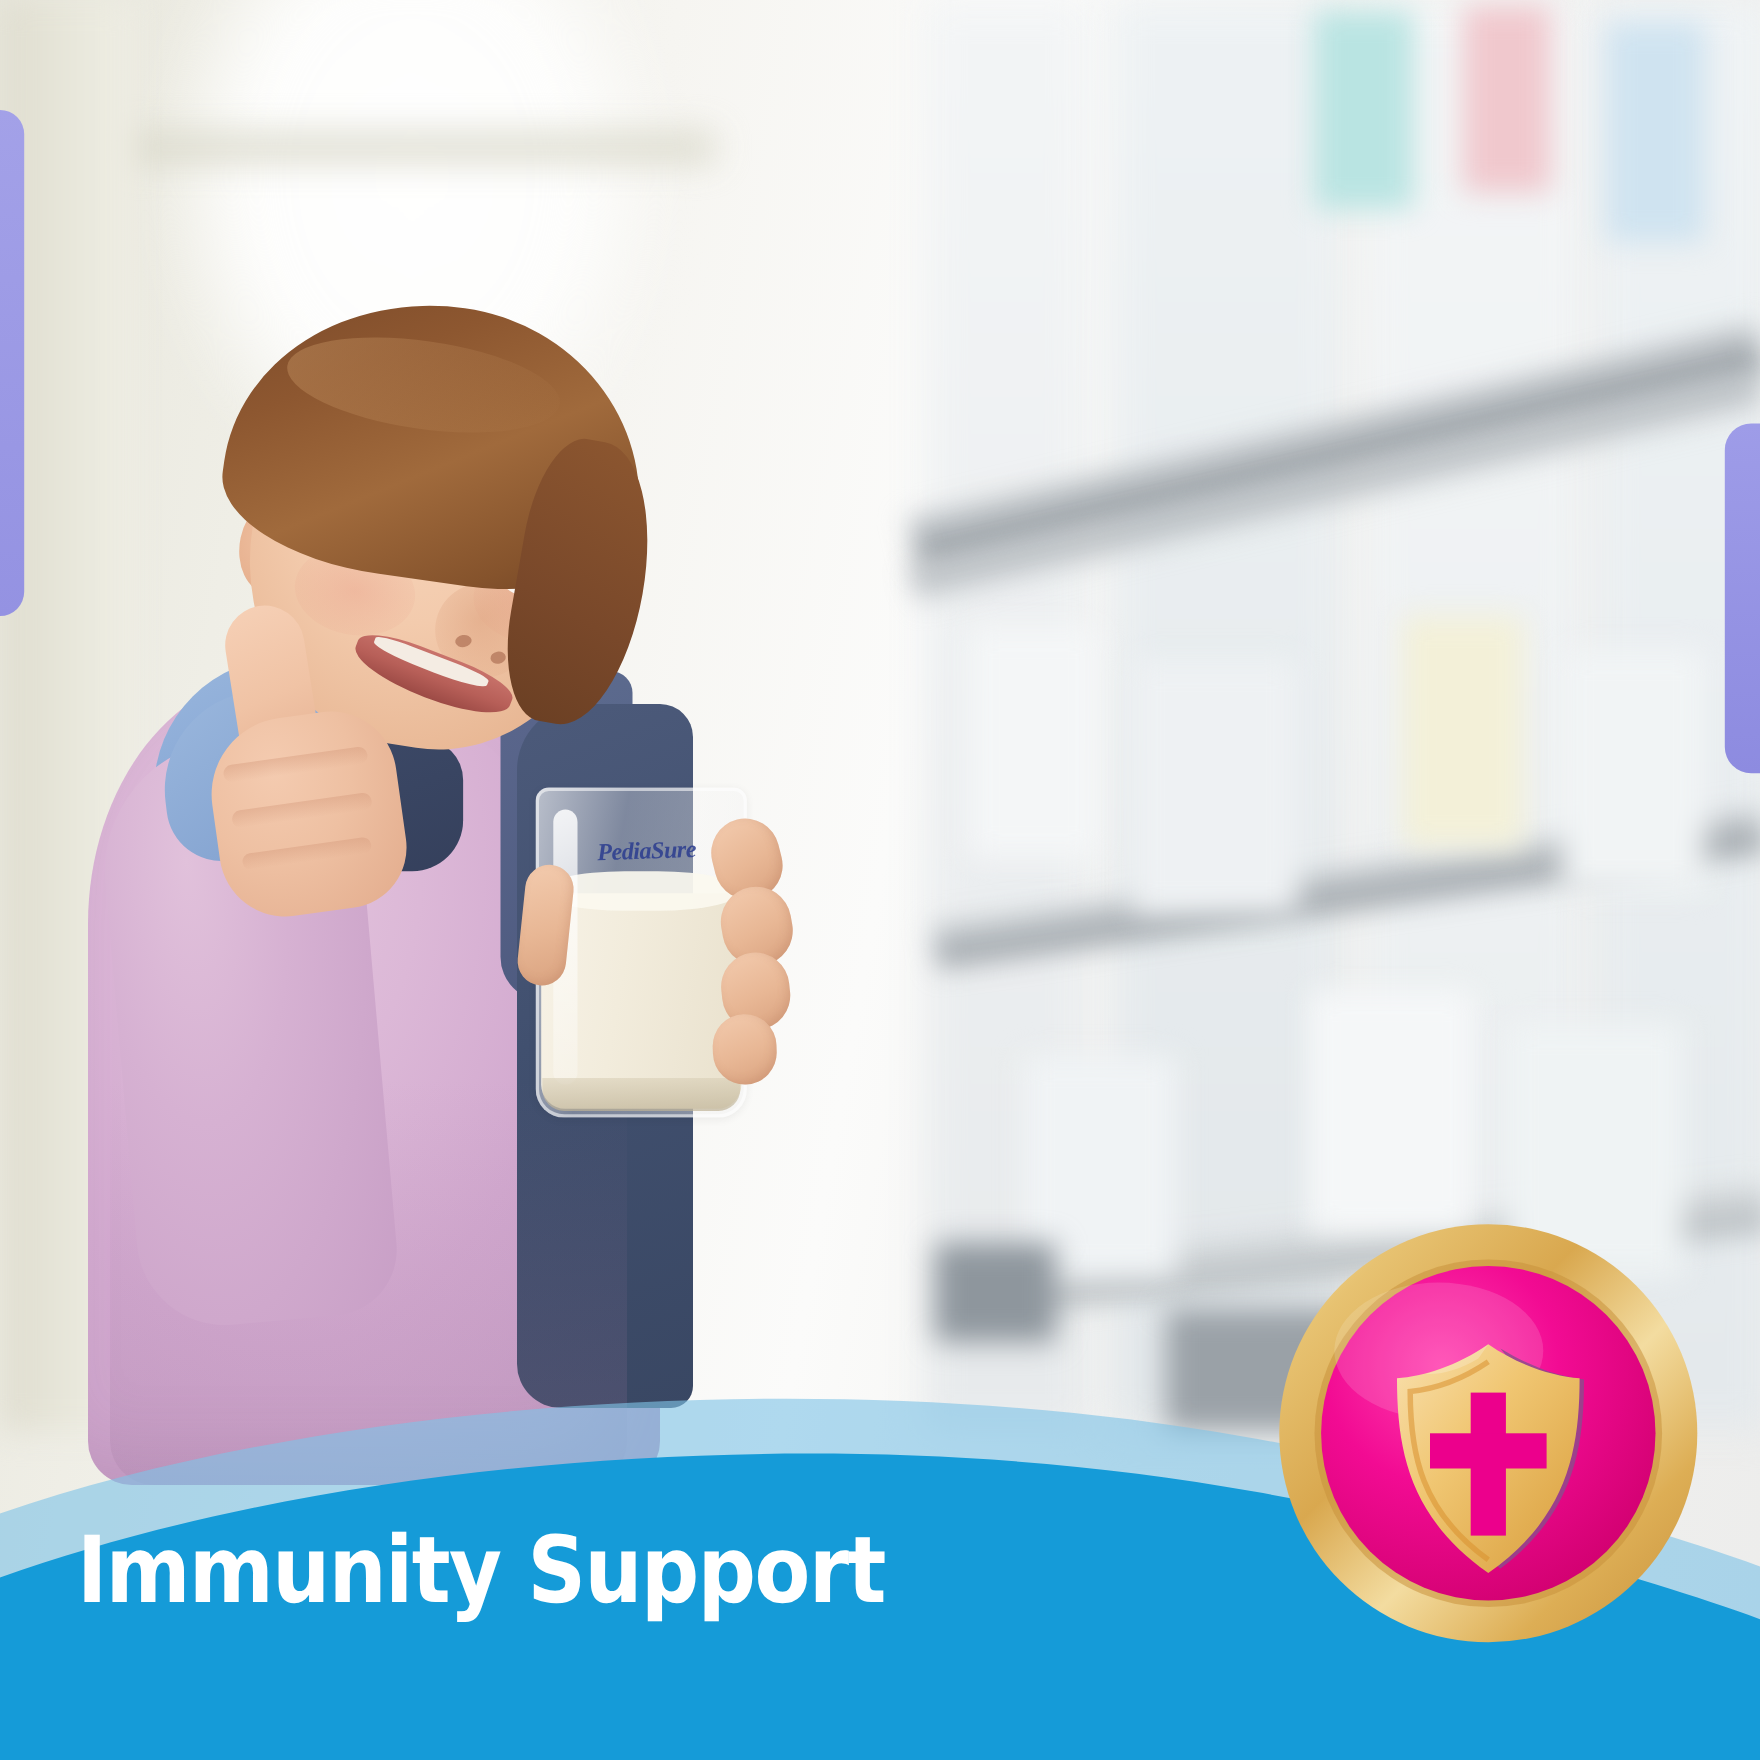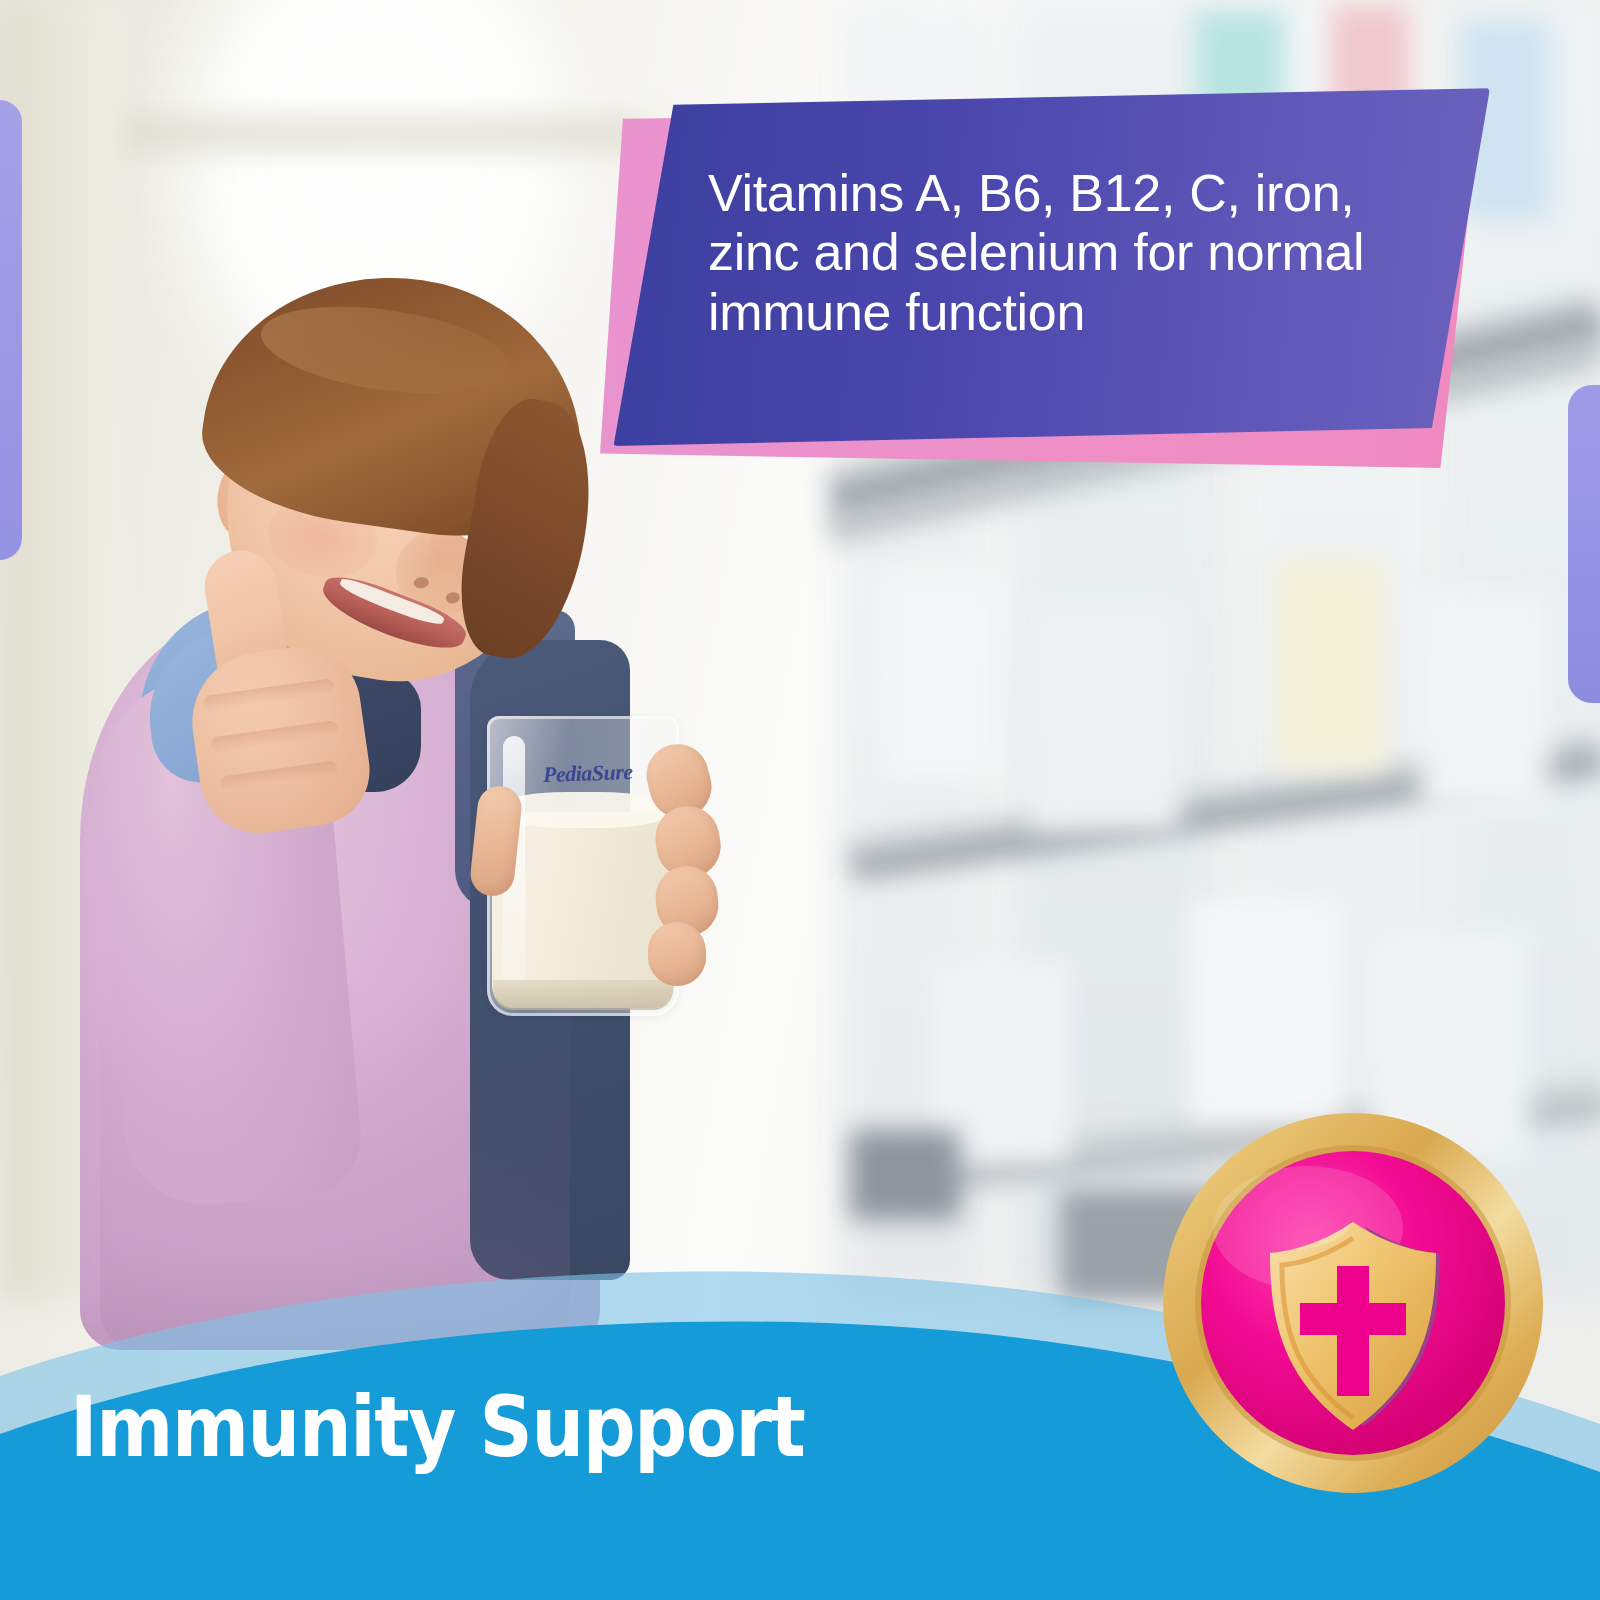--- a/index.html
+++ b/index.html
@@ -244,25 +244,20 @@
     <div class="glass-hl"></div>
     <div class="glass-base"></div>
     <div class="glass-logo">PediaSure</div>
   </div>
   <div class="finger" style="left:648px;top:744px;width:62px;height:74px;transform:rotate(-14deg);"></div>
   <div class="finger" style="left:656px;top:806px;width:64px;height:72px;transform:rotate(-10deg);"></div>
   <div class="finger" style="left:656px;top:866px;width:62px;height:70px;transform:rotate(-6deg);"></div>
   <div class="finger" style="left:648px;top:922px;width:58px;height:64px;transform:rotate(-2deg);"></div>
   <div class="finger" style="left:474px;top:786px;width:44px;height:110px;transform:rotate(6deg);border-radius:26px;"></div>
 
-  <div class="banner-wrap">
-    <div class="banner-pink"></div>
-    <div class="banner-purple"></div>
-    <div class="banner-text">Vitamins A, B6, B12, C, iron, zinc and selenium for normal immune function</div>
-  </div>
 
   <svg class="wave" viewBox="0 0 1600 420" preserveAspectRatio="none">
     <path d="M0,196 C 300,92 760,60 1130,126 C 1350,164 1500,208 1600,244 L1600,420 L0,420 Z" fill="#7FC4E6" opacity="0.62"></path>
     <path d="M0,254 C 320,140 780,110 1140,176 C 1360,214 1500,256 1600,292 L1600,420 L0,420 Z" fill="#159BD8"></path>
   </svg>
 
   <div class="title">Immunity Support</div>
 
   <svg class="badge" viewBox="0 0 390 390">
     <defs>

